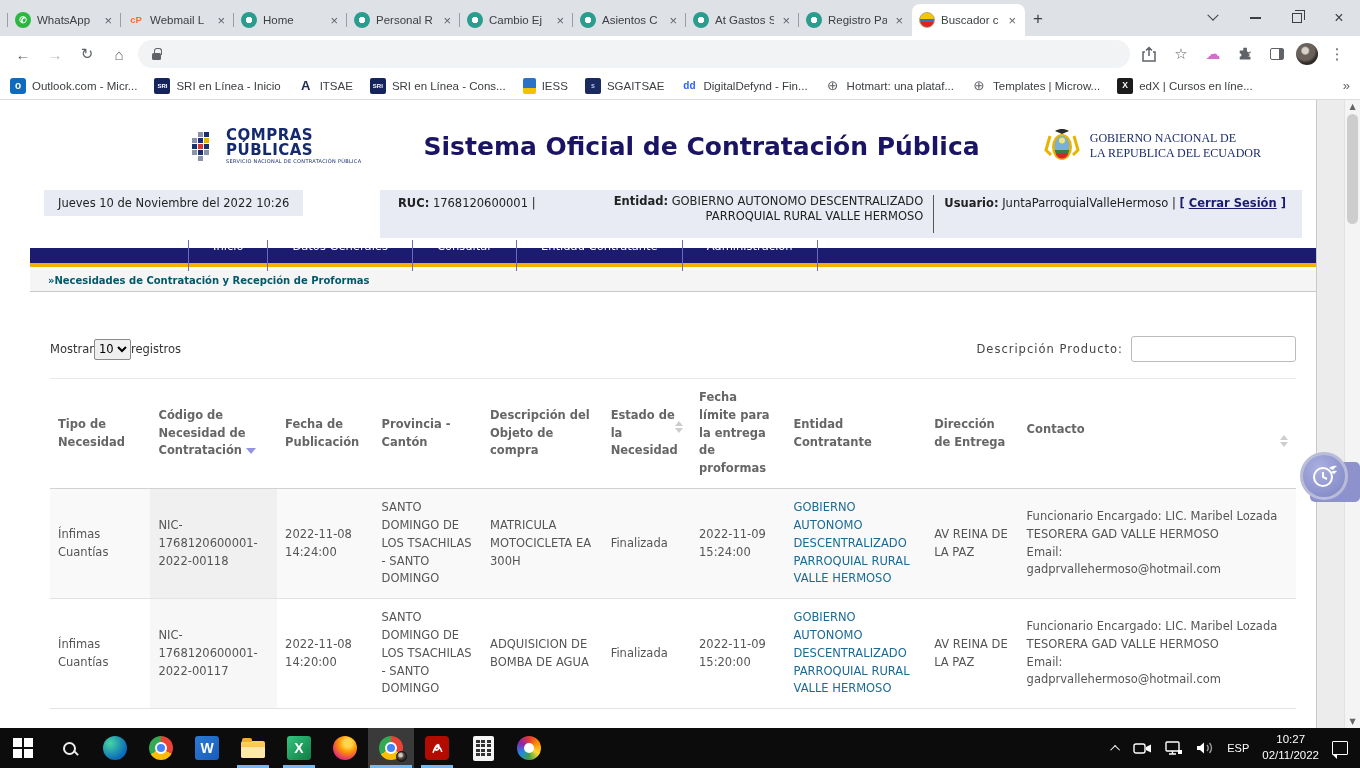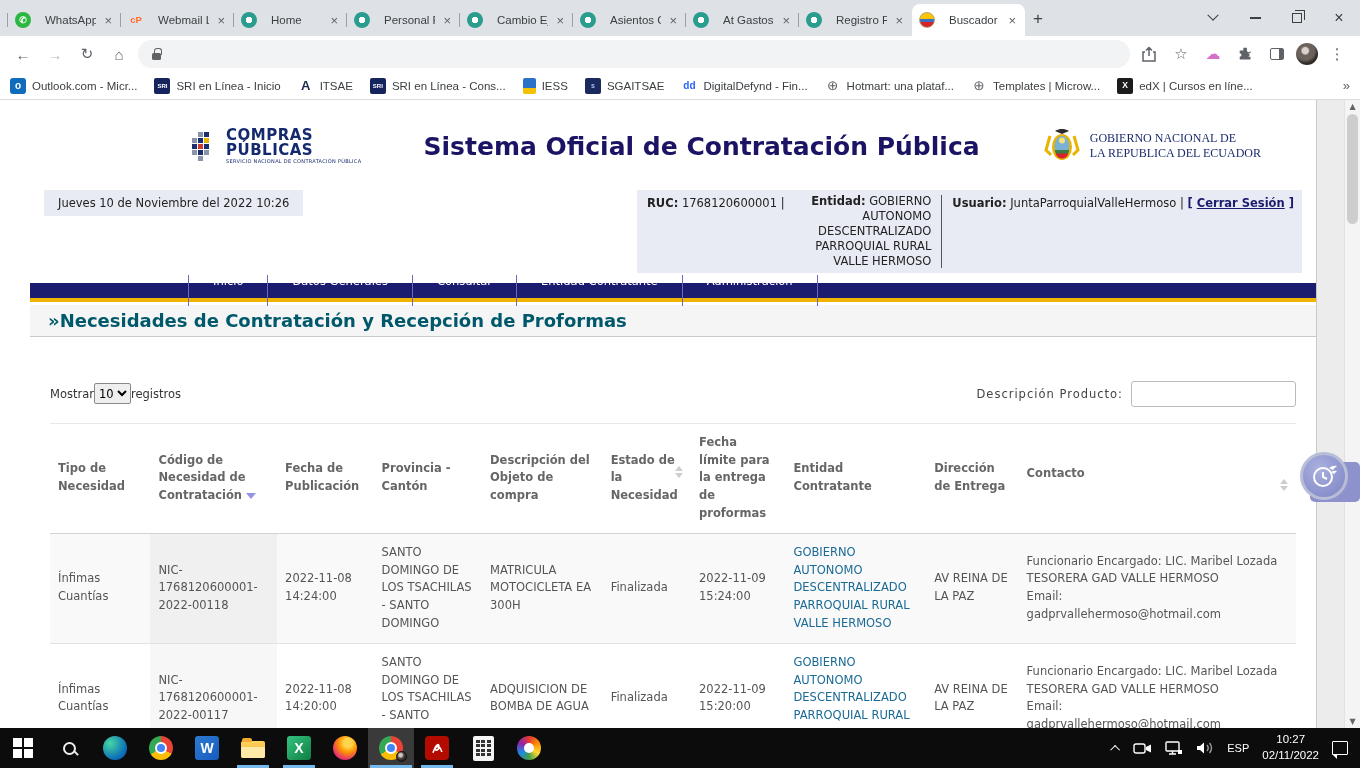--- a/index.html
+++ b/index.html
@@ -6,21 +6,21 @@
   html,body { margin:0; padding:0; }
   body { width:1360px; height:768px; overflow:hidden; background:#fff;
          font-family:"Liberation Sans", sans-serif; }
 
   
   .tabstrip { height:36px; background:#dee1e6; display:flex; align-items:flex-end; padding-left:8px; }
   .tab { width:113px; height:32px; display:flex; align-items:center; gap:6px; padding:0 7px;
          font-size:11.5px; color:#3c4043; position:relative; flex:none; cursor:default; }
   .tab:not(.active)::before { content:''; position:absolute; left:-1px; top:9px; bottom:9px; width:1px; background:#9aa0a6; }
   .tab.active { background:#fff; border-radius:8px 8px 0 0; }
-  .tab-title { flex:1; white-space:nowrap; overflow:hidden;margin-left:8px; }
+  .tab-title { flex:1; white-space:nowrap; overflow:hidden; }
   .tab-close { font-size:13px; color:#5f6368; padding:0 2px; }
   .newtab { font-size:17px; color:#3c4043; margin:0 0 7px 8px; }
   .tabspacer { flex:1; }
   .winbtn { width:42px; height:36px; display:flex; align-items:center; justify-content:center; align-self:flex-start; }
   .chev-down { width:8px; height:8px; border-right:1.5px solid #3c4043; border-bottom:1.5px solid #3c4043; transform:rotate(45deg) translate(-2px,-2px); }
   .min-bar { width:11px; height:1.5px; background:#3c4043; }
   .restore-sq { width:10px; height:10px; border:1.5px solid #3c4043; position:relative; background:#dee1e6; }
   .restore-sq::before { content:''; position:absolute; top:-4px; left:2px; width:9px; height:9px; border:1.5px solid #3c4043; border-bottom:none; border-left:none; }
   .close-x { font-size:16px; color:#3c4043; }
 
@@ -76,36 +76,36 @@
          -12px 6px 0 #8a93a8, -6px 6px 0 #1b2f6e, 0 6px 0 #8a93a8, -6px 12px 0 #8a93a8; }
   .cp-text { line-height:0.95; }
   .cp-line { font-size:15px; font-weight:bold; color:#152a6e; letter-spacing:0.5px; }
   .cp-tag { font-size:5px; color:#152a6e; margin-top:2px; letter-spacing:0.3px; }
   .main-title { flex:1; text-align:center; font-size:25px; font-weight:bold; color:#1b1464; }
   .gov-logo { display:flex; align-items:center; gap:8px; flex:none; }
   .gov-text { font-family:"Liberation Serif", serif; font-size:12px; font-weight:normal; color:#1b2a6b; line-height:1.25; }
 
   .info-row { display:flex; justify-content:space-between; align-items:flex-start; margin:6px 14px 0; }
   .date-box { background:#e8ebf4; padding:6px 14px; font-size:11.5px; color:#222; }
-  .right-box { background:#e8ebf4; width:665px; min-height:48px; display:flex; font-size:11.5px; color:#222; padding:4px 4px; }
+  .right-box { background:#e8ebf4; width:922px; min-height:48px; display:flex; font-size:11.5px; color:#222; padding:4px 12px; }
   .ruc-sec { white-space:nowrap; padding:2px 4px 0 6px; }
   .ent-sec { flex:1; text-align:right; padding:0 10px 0 4px; line-height:1.3; }
   .vline { width:1px; background:#555; margin:1px 0; }
   .usr-sec { white-space:nowrap; padding:2px 4px 0 10px; }
   .blb { font-weight:bold; }
   .logout { font-weight:bold; color:#1b1b70; }
   .logout u { text-decoration:underline; }
 
   .mainnav { margin-top:10px; background:#1b1b70; border-bottom:4px solid #f0b400; display:flex; align-items:center;
              height:19px; font-size:11.5px; color:#fff; padding-left:158px; }
   .nav-item { padding:0 24px; border-right:1px solid #6a6ab8; height:31px; line-height:13px; }
   .nav-item:first-child { border-left:1px solid #6a6ab8; }
 
   .section-bar { background:#f5f5f5; border-bottom:1px solid #c9c9c9; margin-top:3px; padding:5px 18px;
-                 font-size:18px; font-weight:bold; color:#00586b; }
+                 font-size:10px; font-weight:bold; color:#00586b; }
 
   .controls { display:flex; justify-content:space-between; align-items:center; margin:44px 20px 0; font-size:11.5px; color:#333; }
   .ctl-left { display:flex; align-items:center; }
   .per-sel { font-size:11.5px; height:21px; border:1px solid #8a8a8a; border-radius:2px; font-family:"DejaVu Sans",sans-serif; }
   .ctl-right { display:flex; align-items:center; gap:8px; }
   .flt-label { letter-spacing:1px; color:#444; }
   .flt-input { width:165px; height:26px; border:1px solid #bbb; border-radius:3px; }
 
   table.grid { width:calc(100% - 40px); margin:16px 20px 0; border-collapse:collapse; table-layout:fixed;
                font-size:11.5px; color:#555; }

